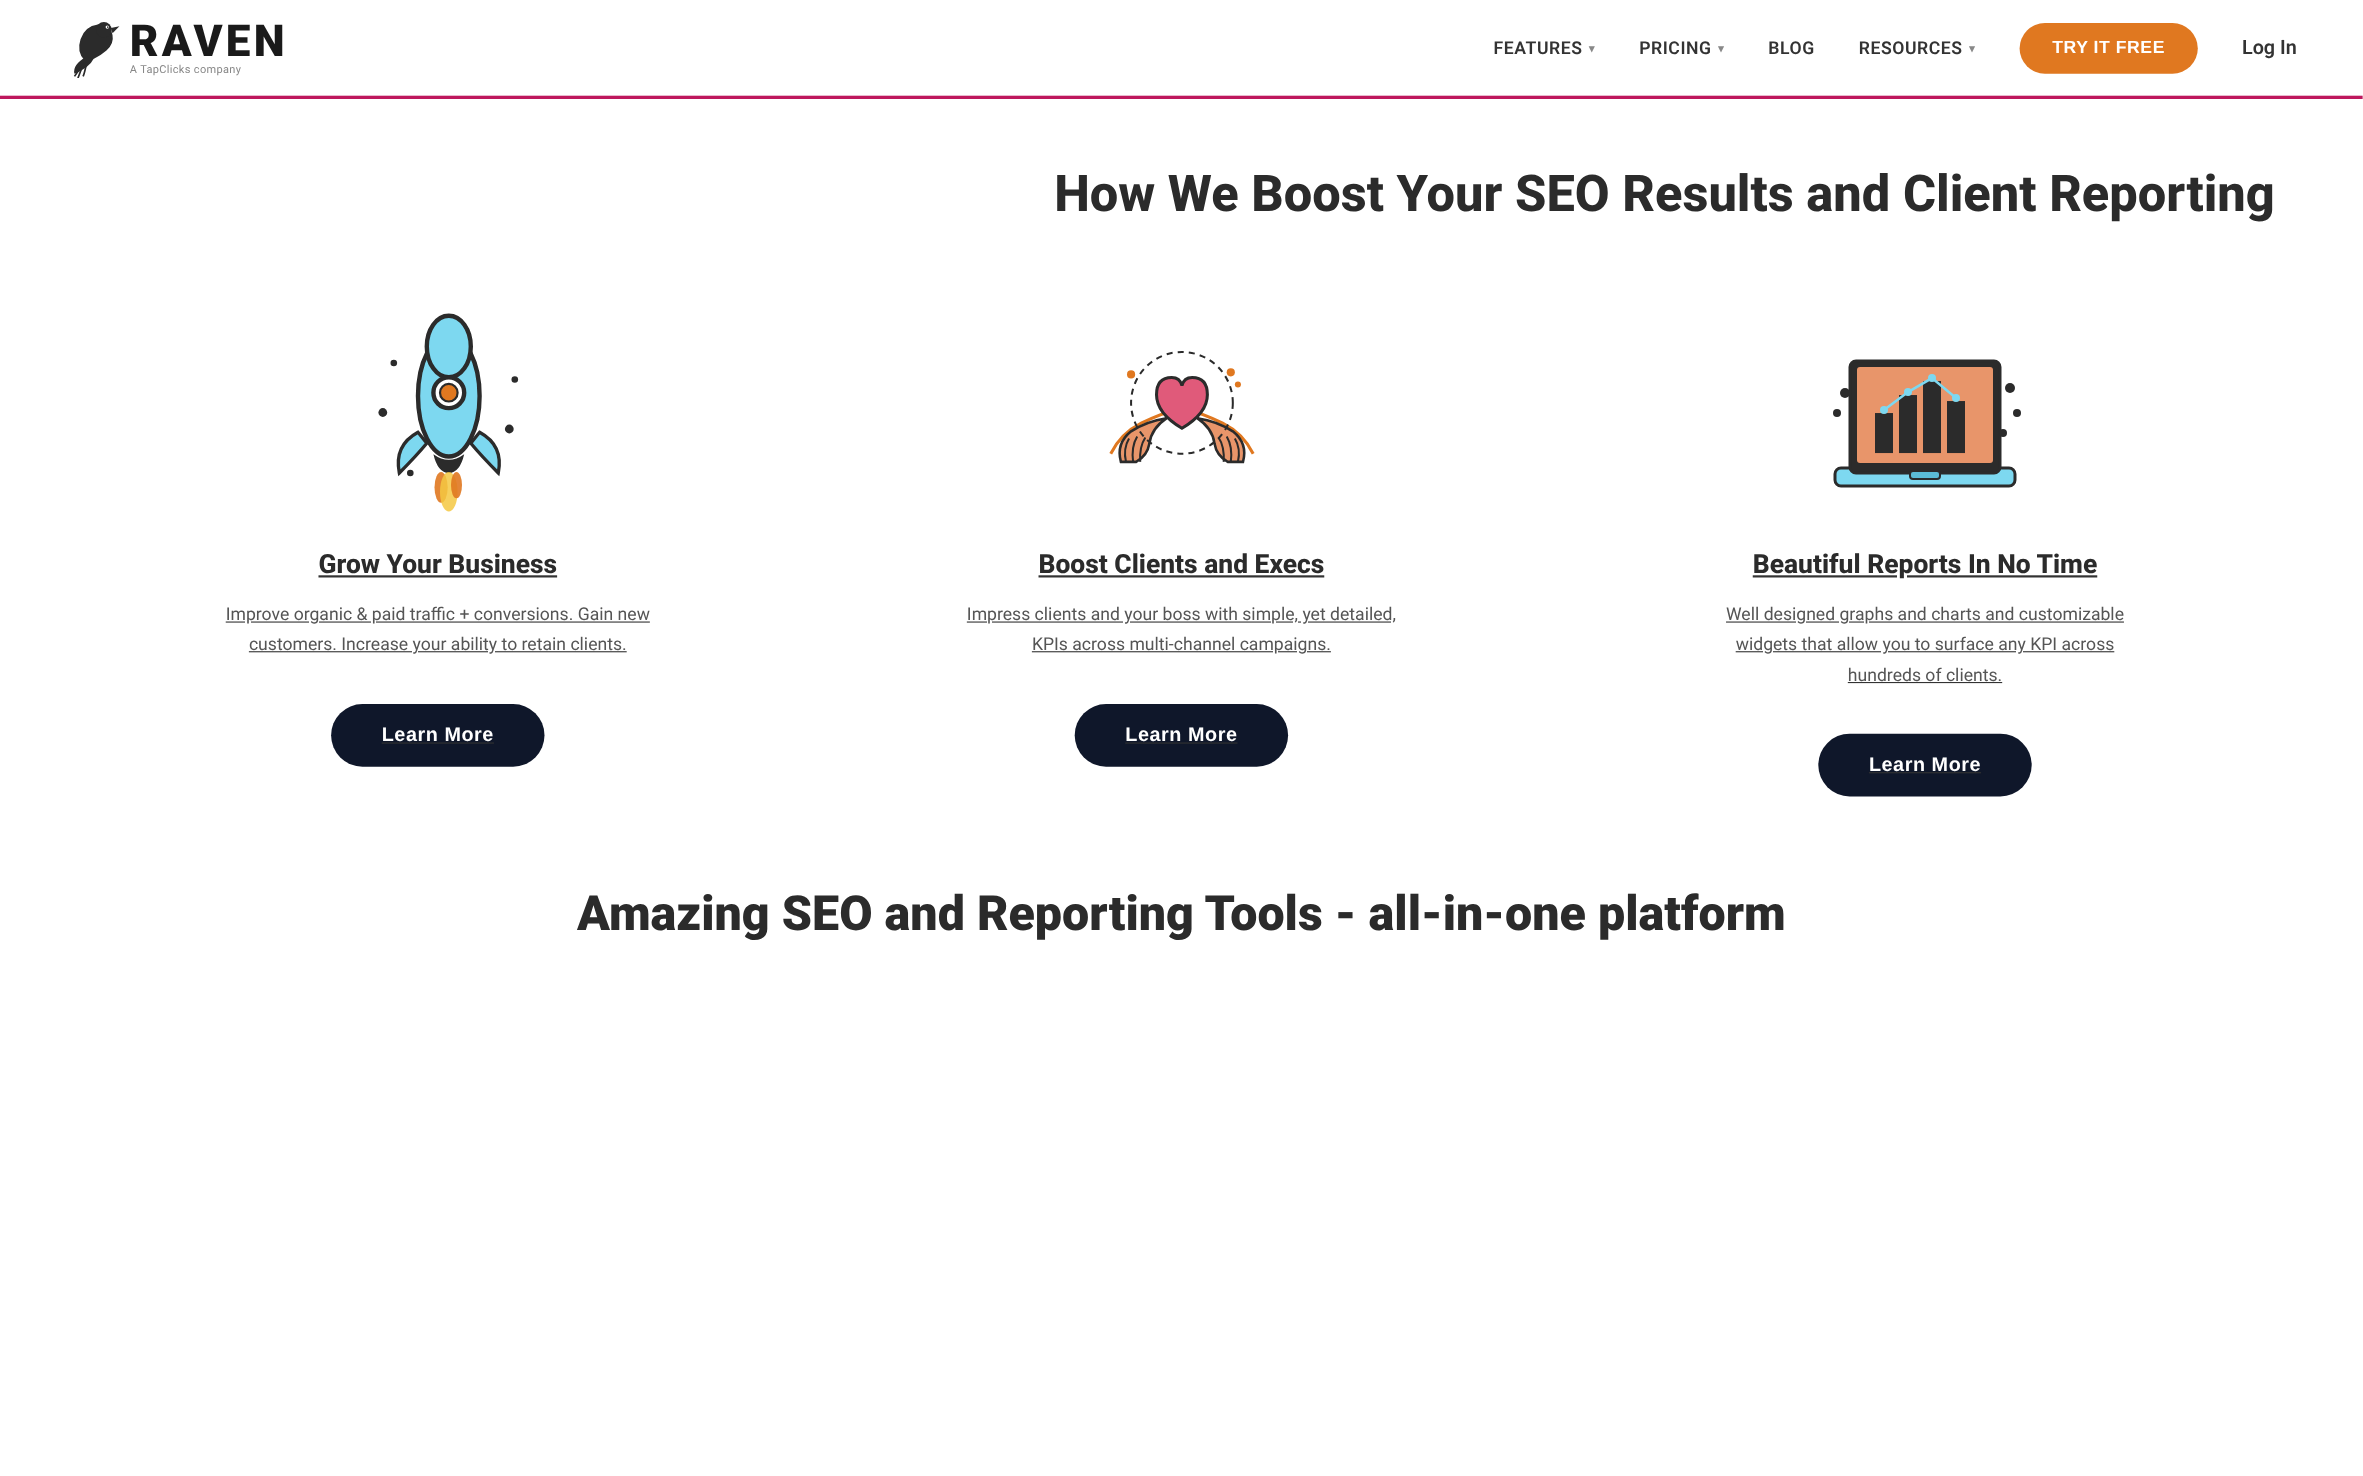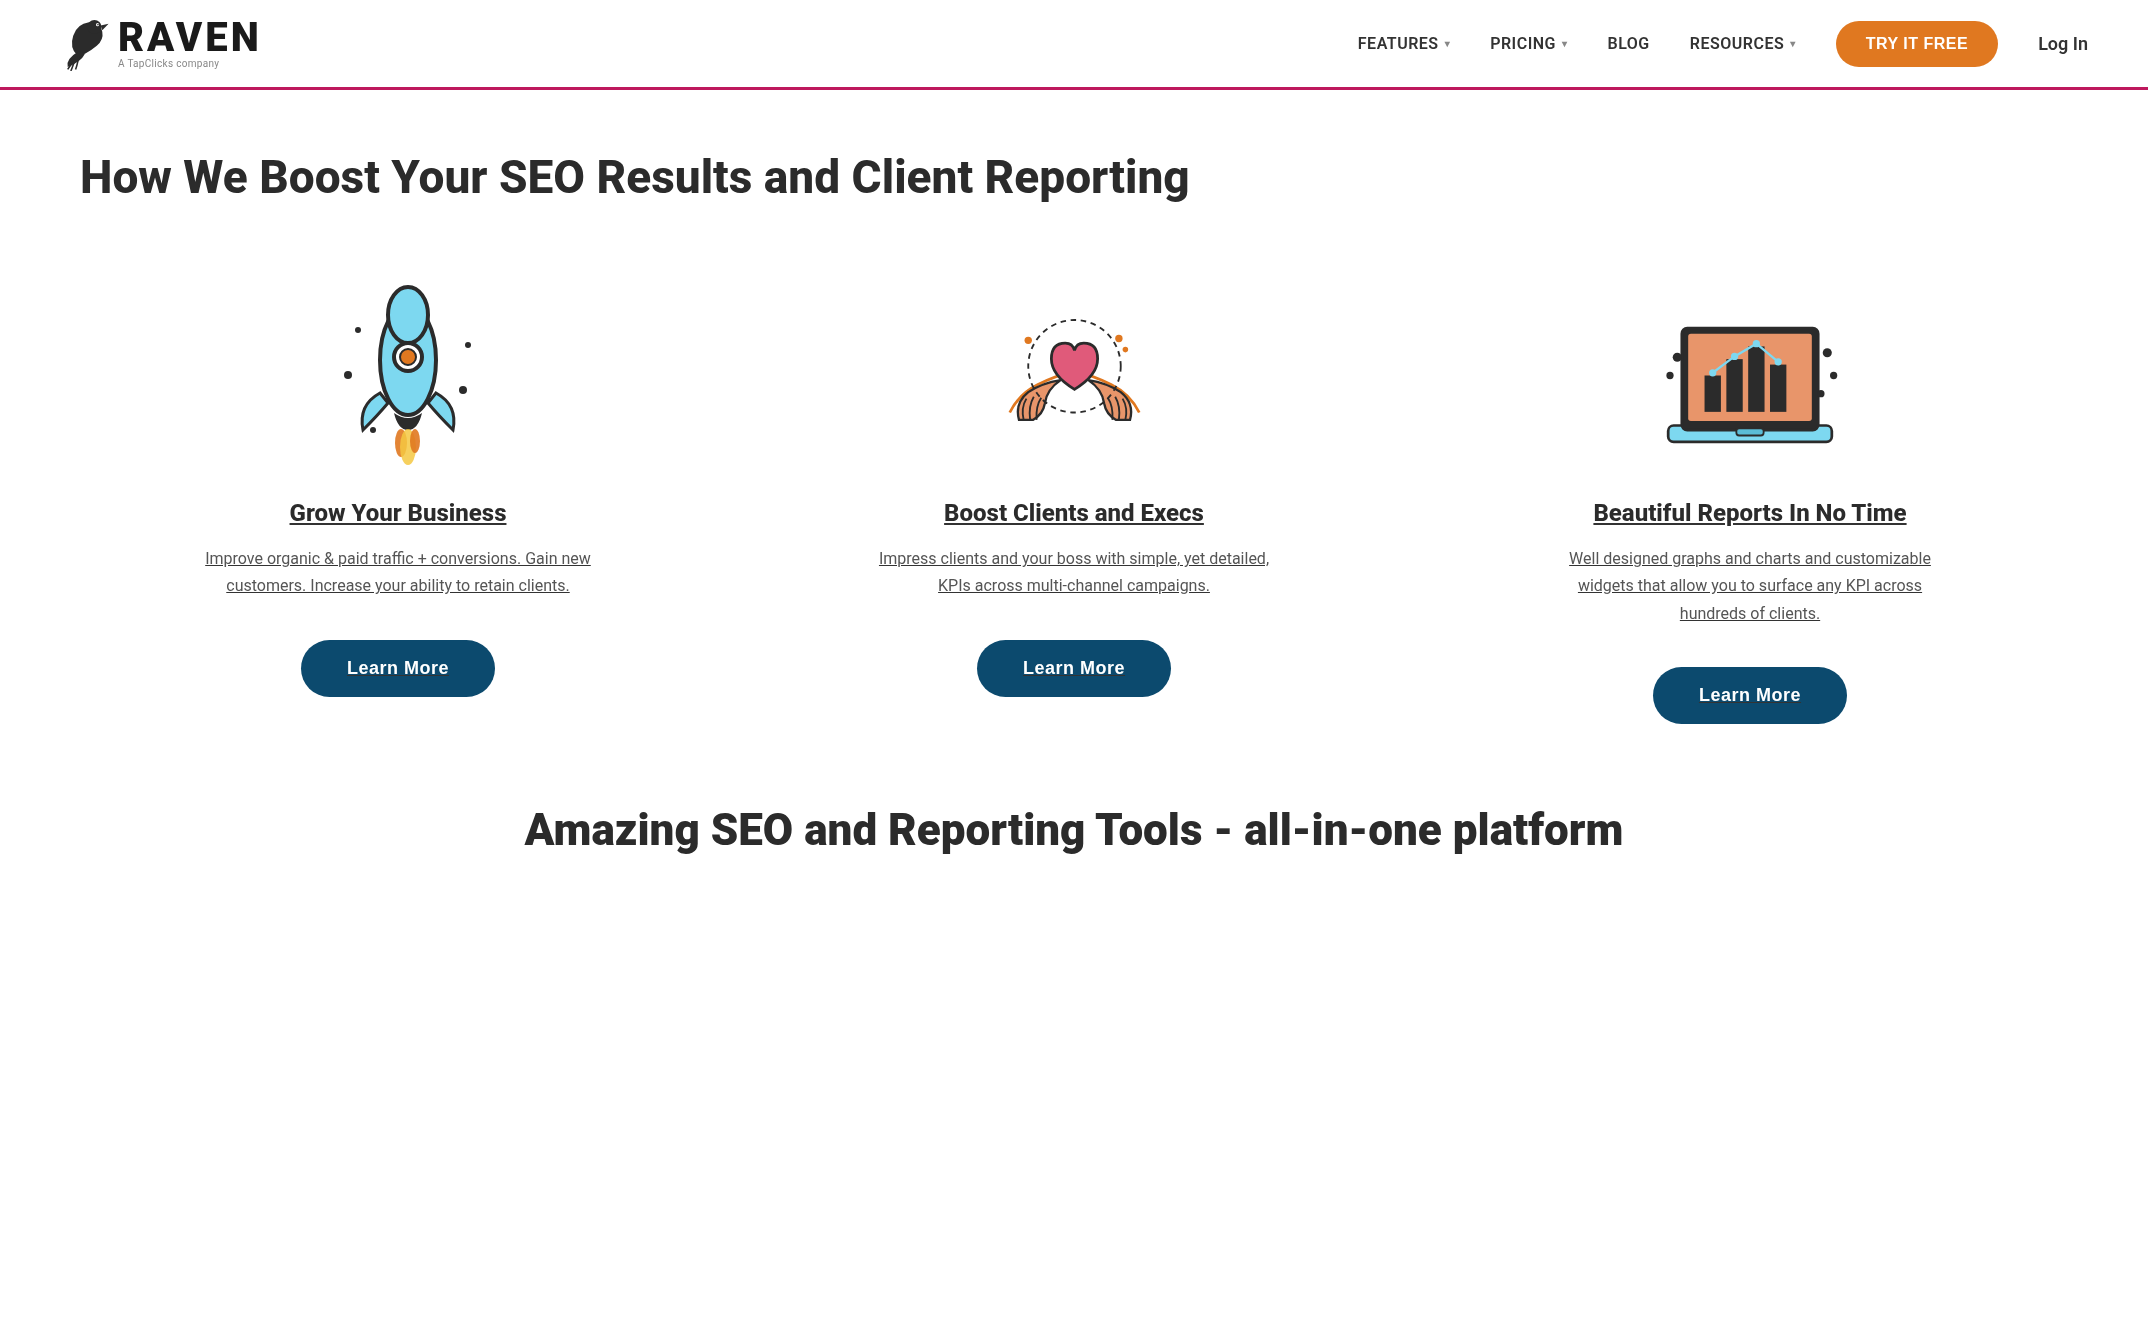--- a/index.html
+++ b/index.html
@@ -98,21 +98,21 @@
       text-decoration: none;
       cursor: pointer;
     }
 
     
     main {
       padding: 60px 80px 80px;
     }
 
     .page-title {
-      text-align: left;
+      text-align: right;
       font-size: 46px;
       font-weight: 800;
       color: #2b2b2b;
       margin-bottom: 70px;
       line-height: 1.2;
     }
 
     .cards-row {
       display: flex;
       justify-content: space-around;
@@ -149,21 +149,21 @@
 
     .card-desc {
       font-size: 16px;
       color: #555;
       line-height: 1.7;
       margin-bottom: 40px;
       padding: 0 10px;
     }
 
     .btn-learn {
-      background: #0c4a6e;
+      background: #0f172a;
       color: #fff;
       border: none;
       border-radius: 30px;
       padding: 18px 46px;
       font-size: 18px;
       font-weight: 700;
       cursor: pointer;
       letter-spacing: 0.5px;
     }
 

